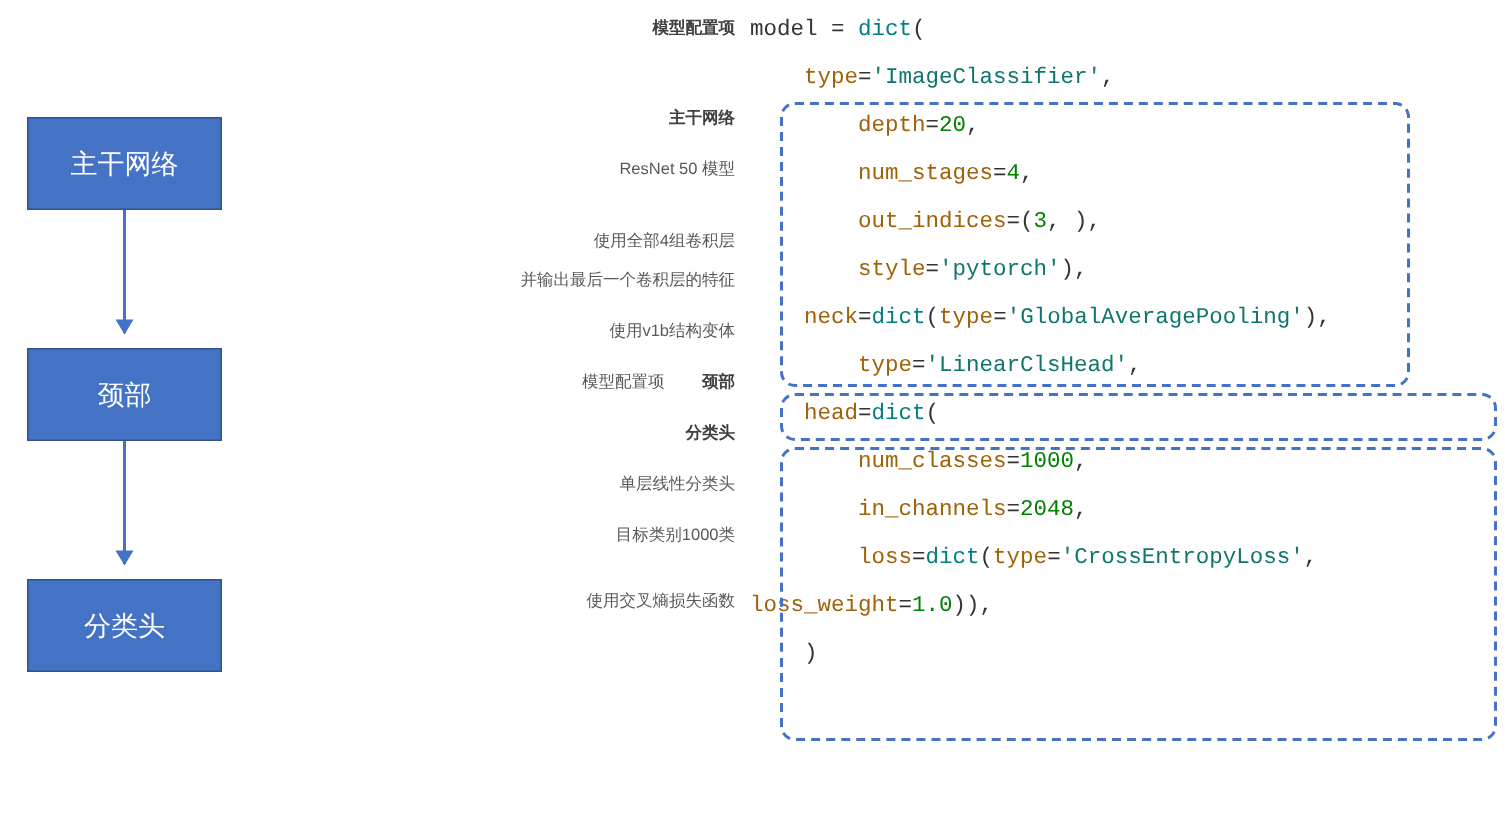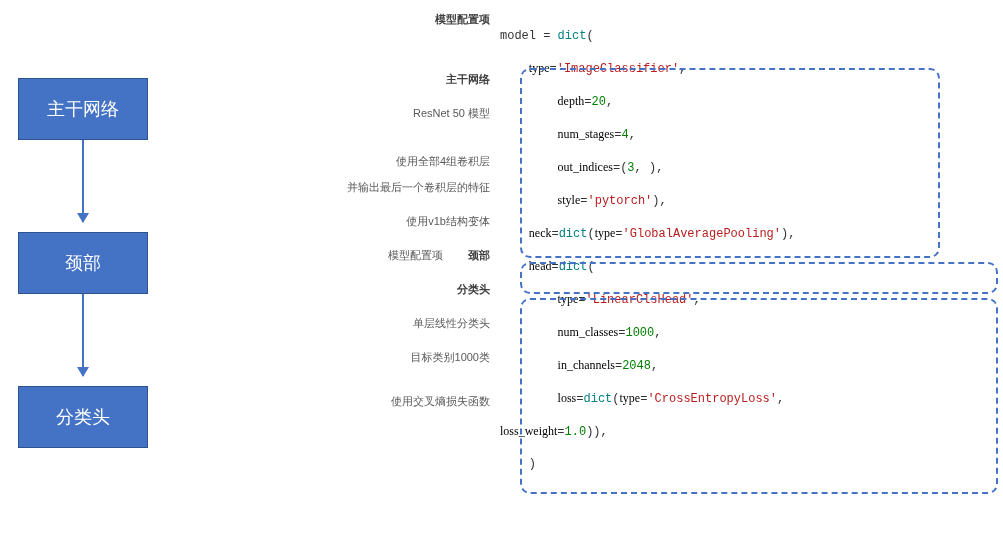--- a/index.html
+++ b/index.html
@@ -7,25 +7,25 @@
   
   .flow-box { position: absolute; width: 130px; height: 62px; background: #4472C4; border: 1.5px solid #2F528F; color: #fff; display: flex; align-items: center; justify-content: center; font-size: 18px; }
   .arrow { position: absolute; width: 2px; background: #4472C4; left: 82px; }
   .arrow::after { content: ''; position: absolute; bottom: -1px; left: -5px; width: 0; height: 0; border-left: 6px solid transparent; border-right: 6px solid transparent; border-top: 10px solid #4472C4; }
   
   .ann-col { position: absolute; left: 155px; width: 335px; }
   .ann { color: #595959; font-size: 11px; text-align: right; margin-bottom: 12px; line-height: 22px; }
   .ann.bold { font-weight: bold; color: #404040; }
   .ann-inline { display: inline-block; }
   
-  .code-col { position: absolute; left: 500px; top: 20px; width: 490px; font-family: Consolas, "Courier New", monospace; font-size: 12px; color: #333; line-height: 32px; }
+  .code-col { position: absolute; left: 500px; top: 4px; width: 490px; font-family: Consolas, "Courier New", monospace; font-size: 15px; color: #333; line-height: 32px; }
   .code-line { white-space: pre; }
   .kw-dict { color: #008080; }
-  .kw-arg { color: #000000; font-family: Liberation Serif, serif; }
-  .str { color: #b91c1c; }
+  .kw-arg { color: #a16207; }
+  .str { color: #0f766e; }
   .num { color: #008000; }
   
   .dashed-box { position: absolute; border: 2px dashed #4472C4; border-radius: 10px; pointer-events: none; }
 </style>
 </head>
 <body>
 
 <div class="flow-box" style="top:78px; left:18px;">
     <span>主干网络</span>
   </div>
@@ -60,22 +60,22 @@
 </div>
 
 <div class="code-col">
 <div class="code-line"><span>model = </span><span class="kw-dict">dict</span><span>(</span></div>
 <div class="code-line"><span>    </span><span class="kw-arg">type</span><span>=</span><span class="str">'ImageClassifier'</span><span>,</span></div>
 <div class="code-line"><span>        </span><span class="kw-arg">depth</span><span>=</span><span class="num">20</span><span>,</span></div>
 <div class="code-line"><span>        </span><span class="kw-arg">num_stages</span><span>=</span><span class="num">4</span><span>,</span></div>
 <div class="code-line"><span>        </span><span class="kw-arg">out_indices</span><span>=(</span><span class="num">3</span><span>, ),</span></div>
 <div class="code-line"><span>        </span><span class="kw-arg">style</span><span>=</span><span class="str">'pytorch'</span><span>),</span></div>
 <div class="code-line"><span>    </span><span class="kw-arg">neck</span><span>=</span><span class="kw-dict">dict</span><span>(</span><span class="kw-arg">type</span><span>=</span><span class="str">'GlobalAveragePooling'</span><span>),</span></div>
+<div class="code-line"><span>        </span><span class="kw-arg">type</span><span>=</span><span class="str">'LinearClsHead'</span><span>,</span></div>
 <div class="code-line"><span>    </span><span class="kw-arg">head</span><span>=</span><span class="kw-dict">dict</span><span>(</span></div>
-<div class="code-line"><span>        </span><span class="kw-arg">type</span><span>=</span><span class="str">'LinearClsHead'</span><span>,</span></div>
 <div class="code-line"><span>        </span><span class="kw-arg">num_classes</span><span>=</span><span class="num">1000</span><span>,</span></div>
 <div class="code-line"><span>        </span><span class="kw-arg">in_channels</span><span>=</span><span class="num">2048</span><span>,</span></div>
 <div class="code-line"><span>        </span><span class="kw-arg">loss</span><span>=</span><span class="kw-dict">dict</span><span>(</span><span class="kw-arg">type</span><span>=</span><span class="str">'CrossEntropyLoss'</span><span>,</span></div>
 <div class="code-line"><span></span><span class="kw-arg">loss_weight</span><span>=</span><span class="num">1.0</span><span>)),</span></div>
 <div class="code-line"><span>    )</span></div>
 </div>
 
 <div class="dashed-box" style="top:68px; left:520px; width:420px; height:190px;"></div>
 <div class="dashed-box" style="top:262px; left:520px; width:478px; height:32px;"></div>
 <div class="dashed-box" style="top:298px; left:520px; width:478px; height:196px;"></div>

